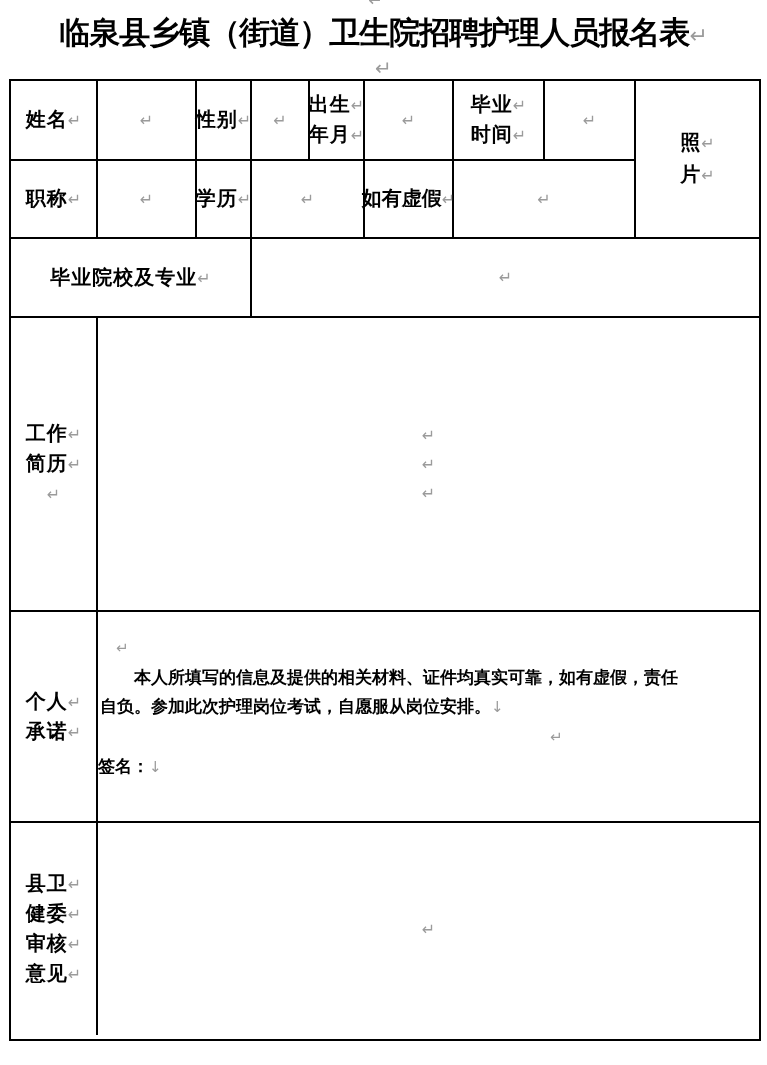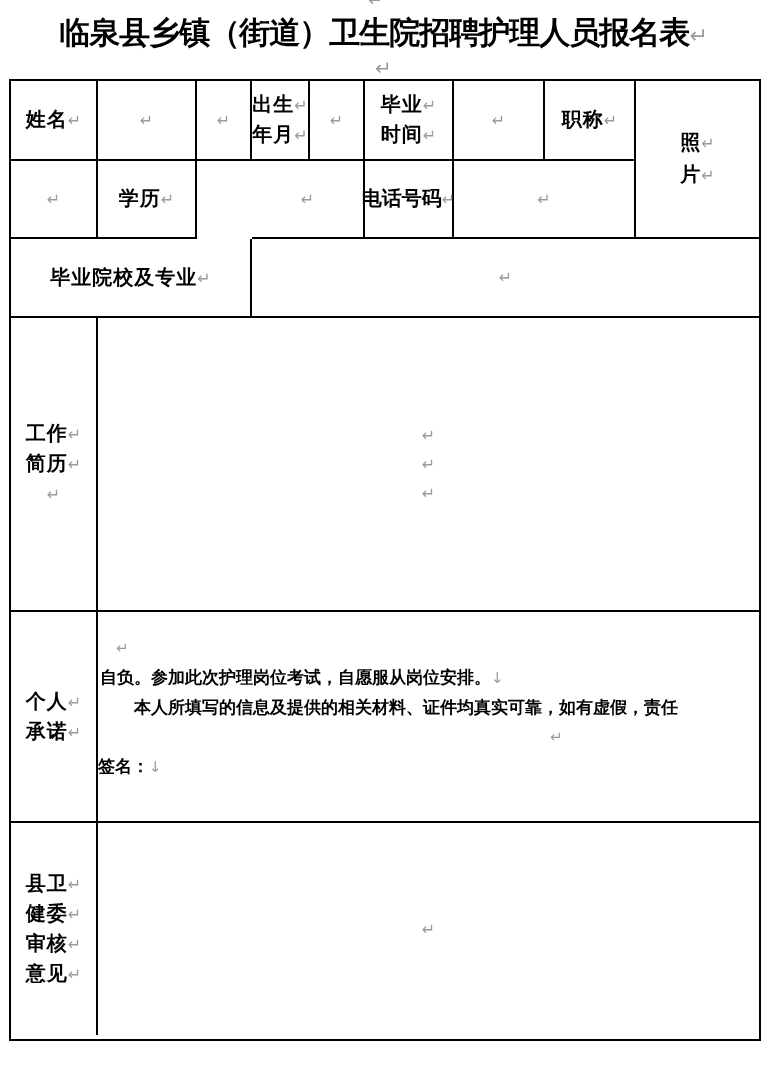--- a/index.html
+++ b/index.html
@@ -77,20 +77,23 @@
 
 <div class="form-table">
 
   <div class="cell">
     <div class="label"><span>姓名</span><span class="mark">↵</span></div>
   </div>
   <div class="cell">
     <span class="mark vmark">↵</span>
   </div>
   <div class="cell">
+    <div class="label"><span>性别</span><span class="mark">↵</span></div>
+  </div>
+  <div class="cell">
     <span class="mark vmark">↵</span>
   </div>
   <div class="cell">
     <div class="label"><span>出生</span><span class="mark">↵</span></div>
     <div class="label"><span>年月</span><span class="mark">↵</span></div>
   </div>
   <div class="cell">
     <span class="mark vmark">↵</span>
   </div>
   <div class="cell">
@@ -111,21 +114,21 @@
   <div class="cell">
     <span class="mark vmark">↵</span>
   </div>
   <div class="cell">
     <div class="label"><span>学历</span><span class="mark">↵</span></div>
   </div>
   <div class="cell" style="grid-column:4 / span 2;">
     <span class="mark vmark">↵</span>
   </div>
   <div class="cell">
-    <div class="label" style="letter-spacing:0;"><span>电话号码</span><span class="mark">↵</span></div>
+    <div class="label" style="letter-spacing:0;"><span>如有虚假</span><span class="mark">↵</span></div>
   </div>
   <div class="cell" style="grid-column:7 / span 2;">
     <span class="mark vmark">↵</span>
   </div>
 
   <div class="cell" style="grid-column:1 / span 3;">
     <div class="label"><span>毕业院校及专业</span><span class="mark">↵</span></div>
   </div>
   <div class="cell nr" style="grid-column:4 / span 6;">
     <span class="mark vmark">↵</span>
@@ -141,22 +144,22 @@
     <span class="mark vmark">↵</span>
     <span class="mark vmark">↵</span>
   </div>
 
   <div class="cell">
     <div class="label"><span>个人</span><span class="mark">↵</span></div>
     <div class="label"><span>承诺</span><span class="mark">↵</span></div>
   </div>
   <div class="cell nr pledge-cell" style="grid-column:2 / span 8;">
     <div class="ln l0"><span class="mark">↵</span></div>
+    <div class="ln l1"><span>本人所填写的信息及提供的相关材料、证件均真实可靠，如有虚假，责任</span></div>
     <div class="ln l2"><span>自负。参加此次护理岗位考试，自愿服从岗位安排。</span><span class="mark">↓</span></div>
-    <div class="ln l1"><span>本人所填写的信息及提供的相关材料、证件均真实可靠，如有虚假，责任</span></div>
     <div class="ln l3"><span class="mark">↵</span></div>
     <div class="ln l4"><span>签名：</span><span class="mark">↓</span></div>
   </div>
 
   <div class="cell nb">
     <div class="label"><span>县卫</span><span class="mark">↵</span></div>
     <div class="label"><span>健委</span><span class="mark">↵</span></div>
     <div class="label"><span>审核</span><span class="mark">↵</span></div>
     <div class="label"><span>意见</span><span class="mark">↵</span></div>
   </div>

